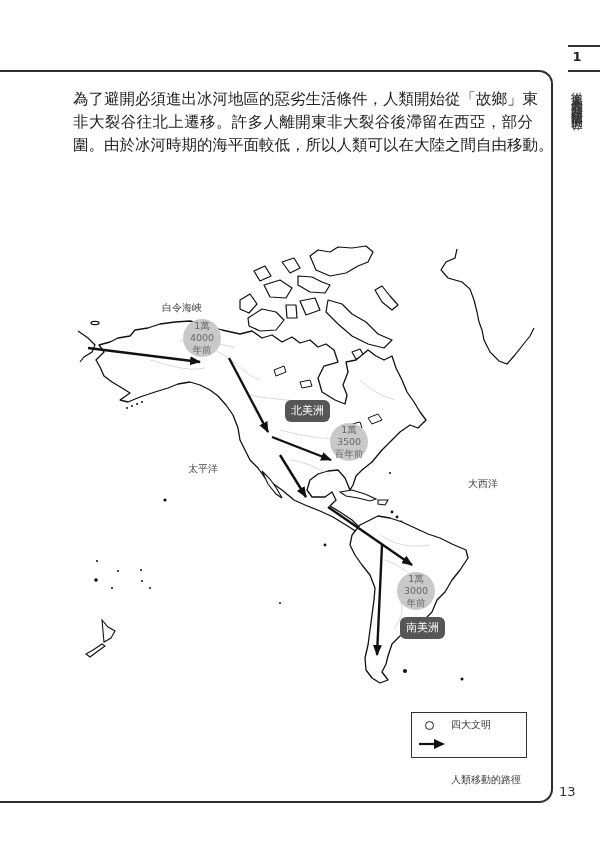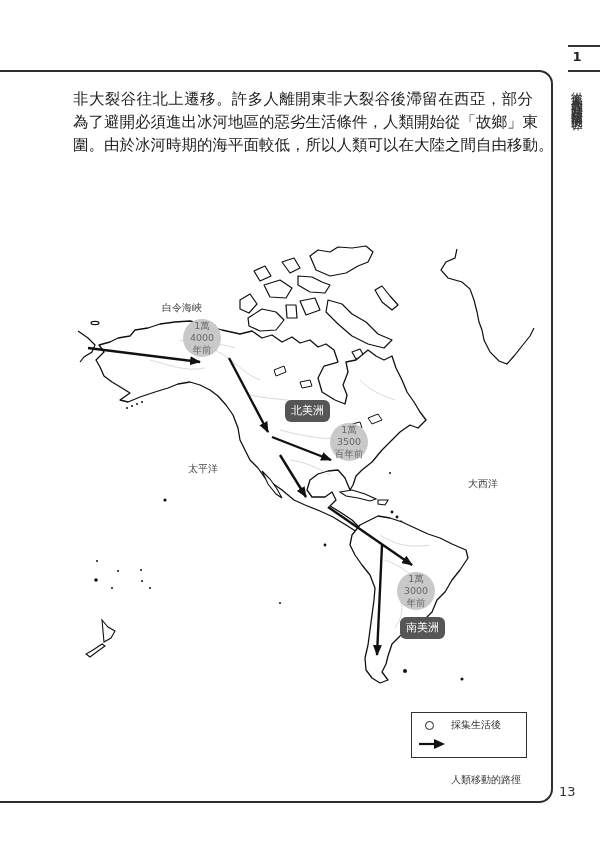--- a/index.html
+++ b/index.html
@@ -44,22 +44,22 @@
 <body>
 
 <div class="frame"></div>
 
 <div class="tab-rule" style="top:45px;"></div>
 <div class="tab-number">1</div>
 <div class="tab-rule" style="top:70px;"></div>
 <div class="tab-title">從東非大裂谷開始向外拓展的世界</div>
 
 <div class="body-text">
+  <div class="body-line">為了避開必須進出冰河地區的惡劣生活條件，人類開始從「故鄉」東</div>
   <div class="body-line">非大裂谷往北上遷移。許多人離開東非大裂谷後滯留在西亞，部分</div>
-  <div class="body-line">為了避開必須進出冰河地區的惡劣生活條件，人類開始從「故鄉」東</div>
   <div class="body-line">圍。由於冰河時期的海平面較低，所以人類可以在大陸之間自由移動。</div>
 </div>
 
 <svg class="map-svg" width="600" height="851" viewBox="0 0 600 851">
   <defs>
     <marker id="ah" markerUnits="userSpaceOnUse" markerWidth="11" markerHeight="9" refX="10" refY="4.5" orient="auto">
       <path d="M0,0 L11,4.5 L0,9 Z" fill="#111"></path>
     </marker>
   </defs>
 
@@ -175,21 +175,21 @@
 
 <div class="map-label" style="left:122px; top:301px;">白令海峽</div>
 <div class="map-label" style="left:148px; top:462px;text-align:center;">太平洋</div>
 <div class="map-label" style="left:428px; top:477px;">大西洋</div>
 
 <div class="pill" style="left:285px; top:400px;">北美洲</div>
 <div class="pill" style="left:400px; top:617px;">南美洲</div>
 
 <div class="legend">
   <div class="legend-circle"></div>
-  <div class="legend-label" style="top:5px;">採集生活後</div>
+  <div class="legend-label" style="top:5px;">四大文明</div>
   <svg class="legend-arrow" width="28" height="12" viewBox="0 0 28 12">
     <line x1="1" y1="6" x2="18" y2="6" stroke="#111" stroke-width="2.2"></line>
     <path d="M16,1 L27,6 L16,11 Z" fill="#111"></path>
   </svg>
   <div class="legend-label" style="top:24px;margin-top:36px;">人類移動的路徑</div>
 </div>
 
 <div class="page-number">13</div>
 
 </body></html>

